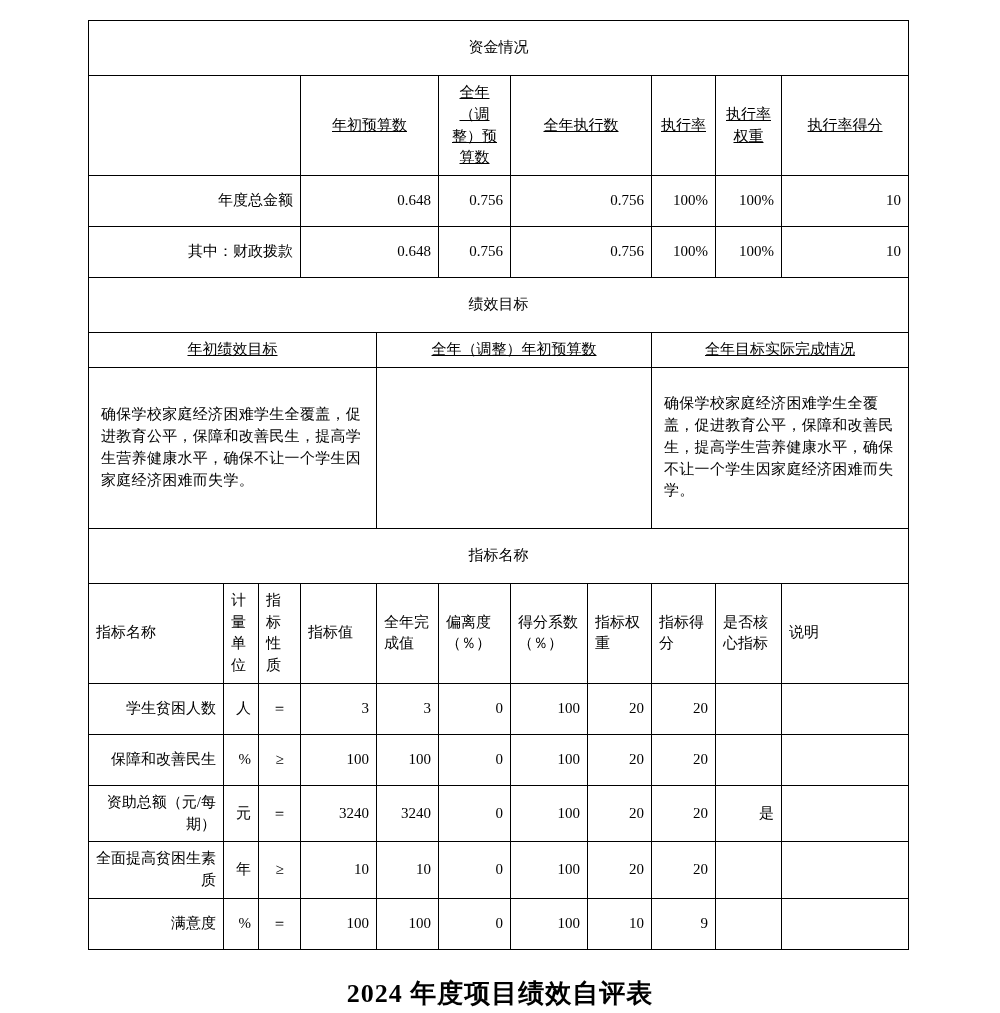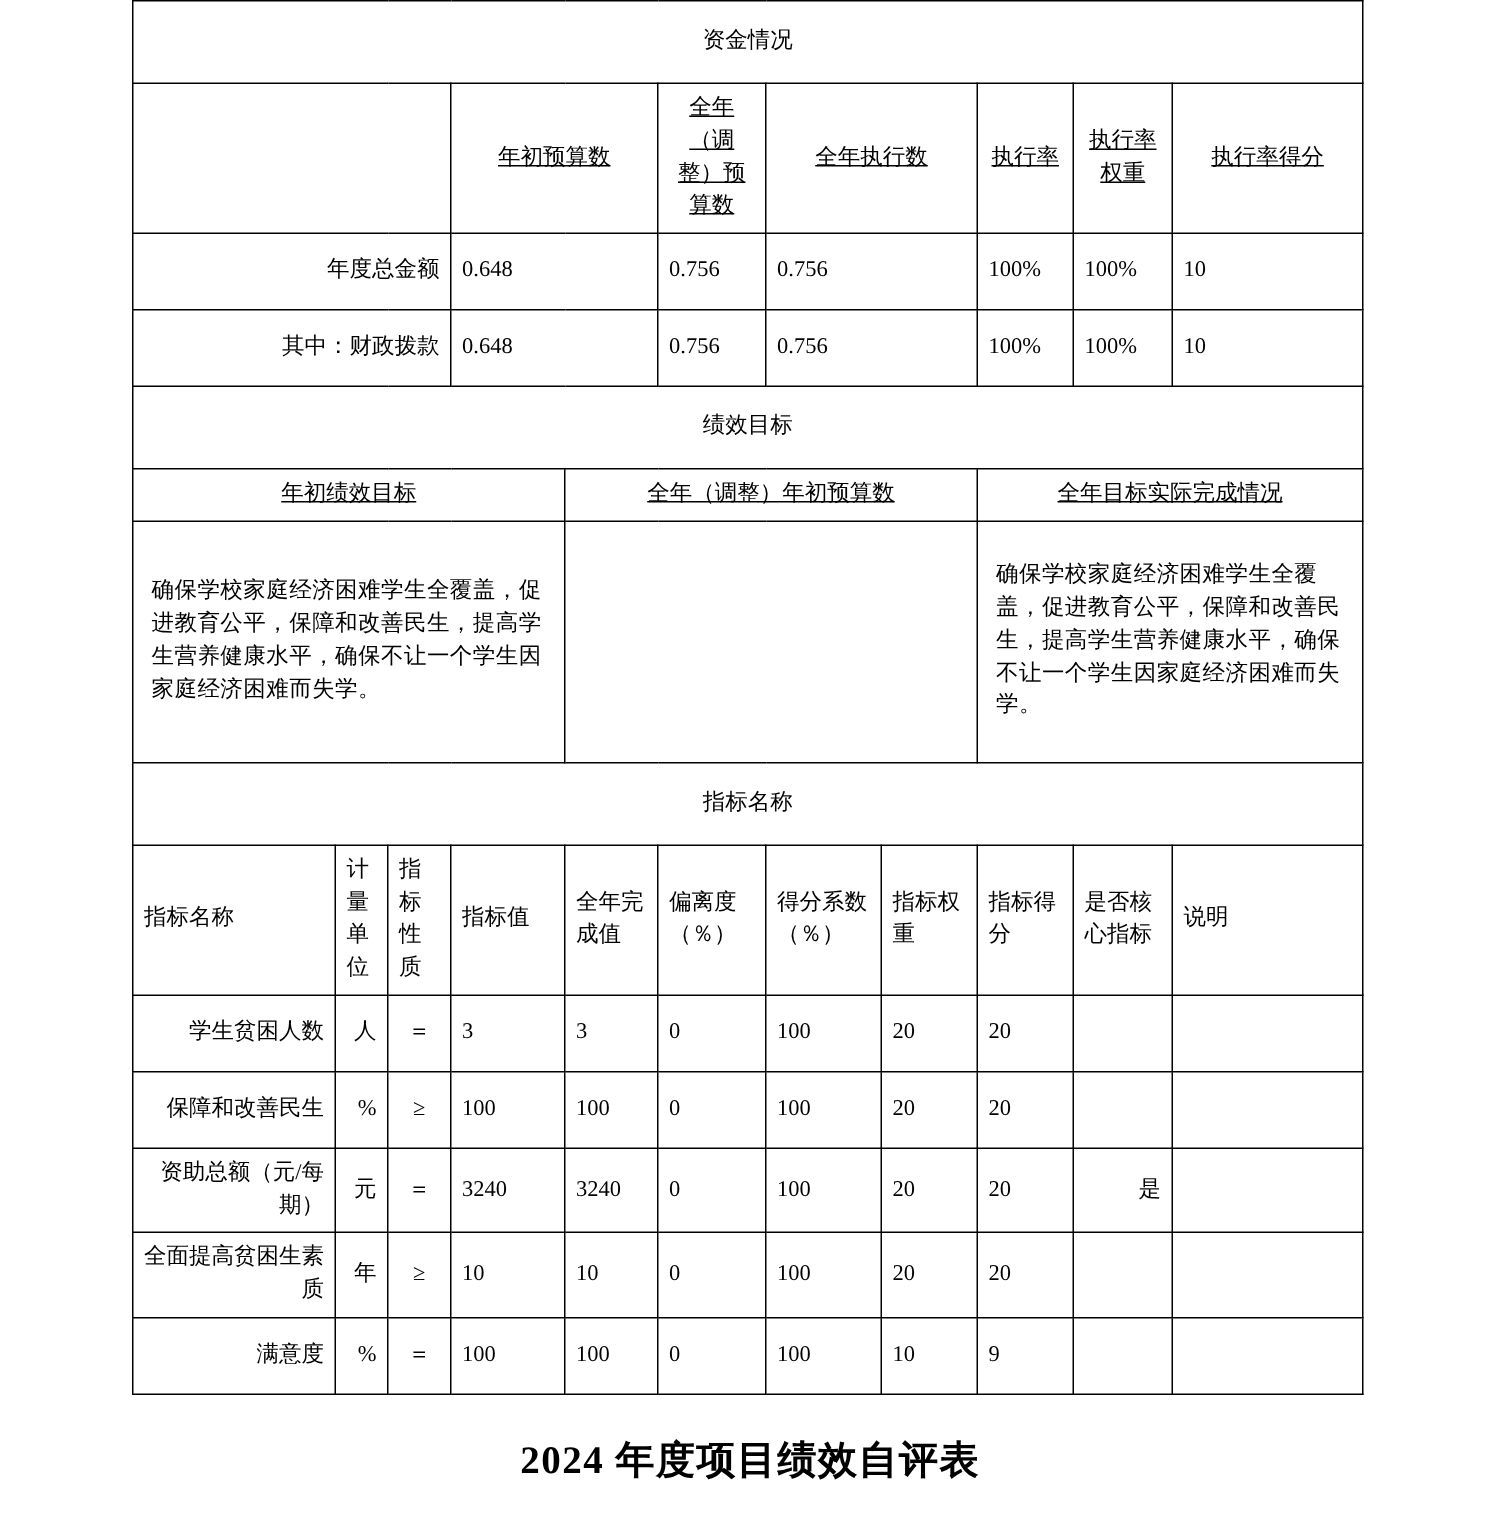--- a/index.html
+++ b/index.html
@@ -19,38 +19,38 @@
     width: 1000px;
     height: 1013px;
     position: relative;
     box-sizing: border-box;
   }
   table.main {
     border-collapse: collapse;
     table-layout: fixed;
     width: 820px;
     margin-left: 88px;
-    margin-top: 0;
+    margin-top: 20px;
   }
   table.main td {
     border: 1px solid #000000;
     padding: 6px 7px;
     font-size: 15px;
     line-height: 1.45;
     vertical-align: middle;
     word-break: break-word;
   }
   .band {
     text-align: center;
     font-size: 15.5px;
     padding-top: 10px !important;
     padding-bottom: 10px !important;
   }
   .ctr { text-align: center; }
-  .rt  { text-align: left; }
+  .rt  { text-align: right; }
   .lf  { text-align: right; }
   .tall-band { height: 34px; }
   .hdr { text-align: center; text-decoration: underline; }
   .goal-cell {
     height: 140px;
     vertical-align: top;
     line-height: 1.75;
     letter-spacing: 0.3px;
   }
   .goal-center {

